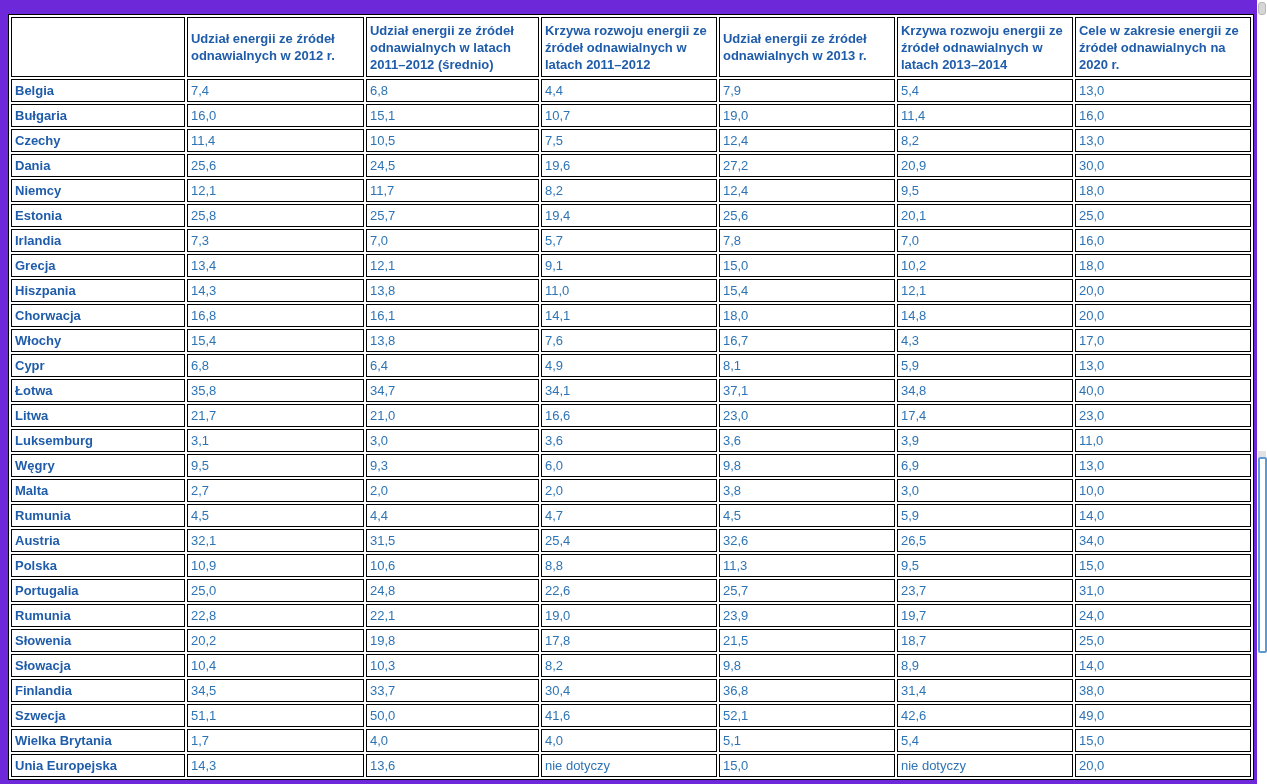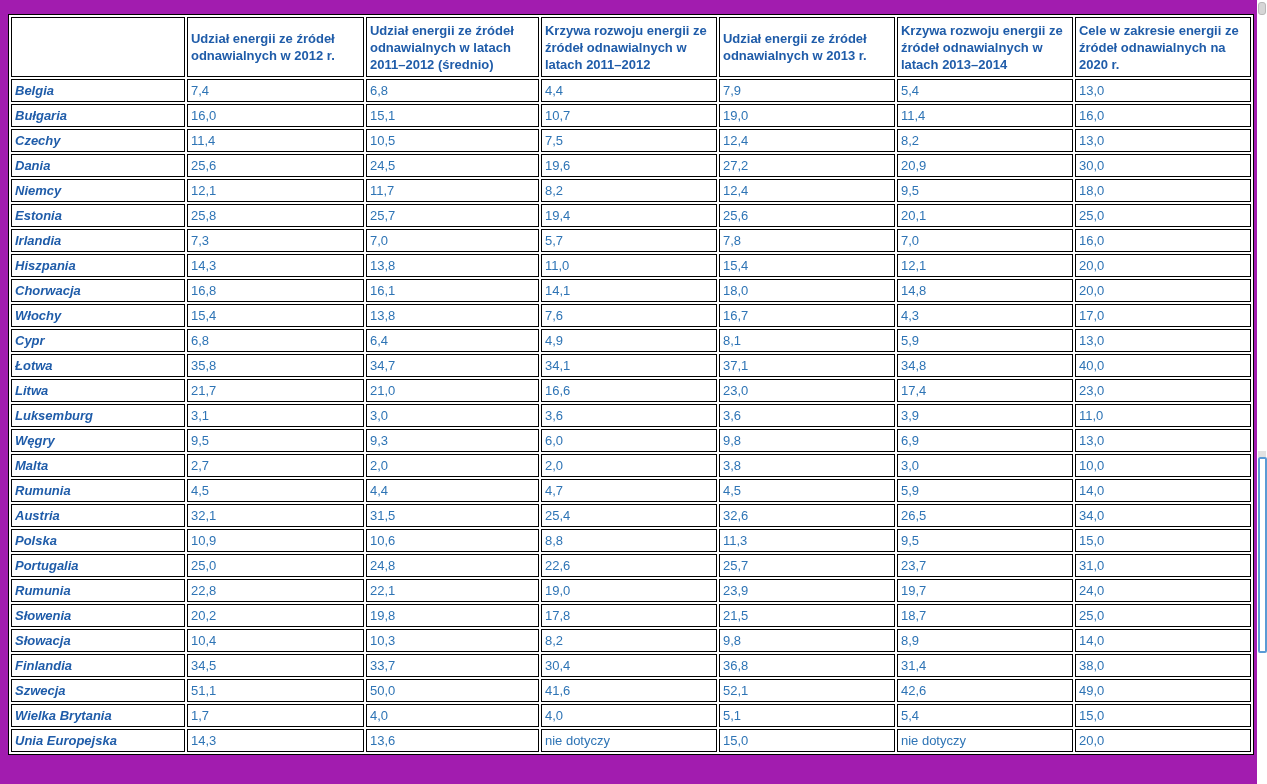--- a/index.html
+++ b/index.html
@@ -8,21 +8,21 @@
     background: #ffffff;
     width: 1267px;
     height: 784px;
     overflow: hidden;
     font-family: "Liberation Sans", sans-serif;
   }
   .page {
     position: relative;
     width: 1267px;
     height: 784px;
-    background: #a21caf;
+    background: #6d28d9;
   }
   table.energy {
     position: absolute;
     left: 8px;
     top: 14px;
     width: 1246px;
     border-collapse: separate;
     border-spacing: 2px;
     border: 1px solid #000000;
     background: #ffffff;
@@ -47,21 +47,20 @@
     vertical-align: middle;
     font-size: 13px;
   }
   table.energy thead th.corner {
     background: #ffffff;
   }
   table.energy td.country {
     font-weight: bold;
     color: #1f5ca9;
     height: 19px;
-    font-style: italic;
   }
   table.energy td.val {
     font-weight: normal;
     color: #2e74b5;
     height: 19px;
   }
   
   .scroll-strip {
     position: absolute;
     right: 0;
@@ -185,20 +184,29 @@
         <tr>
           <td class="country">Irlandia</td>
           <td class="val">7,3</td>
           <td class="val">7,0</td>
           <td class="val">5,7</td>
           <td class="val">7,8</td>
           <td class="val">7,0</td>
           <td class="val">16,0</td>
         </tr>
         <tr>
+          <td class="country">Grecja</td>
+          <td class="val">13,4</td>
+          <td class="val">12,1</td>
+          <td class="val">9,1</td>
+          <td class="val">15,0</td>
+          <td class="val">10,2</td>
+          <td class="val">18,0</td>
+        </tr>
+        <tr>
           <td class="country">Hiszpania</td>
           <td class="val">14,3</td>
           <td class="val">13,8</td>
           <td class="val">11,0</td>
           <td class="val">15,4</td>
           <td class="val">12,1</td>
           <td class="val">20,0</td>
         </tr>
         <tr>
           <td class="country">Chorwacja</td>

